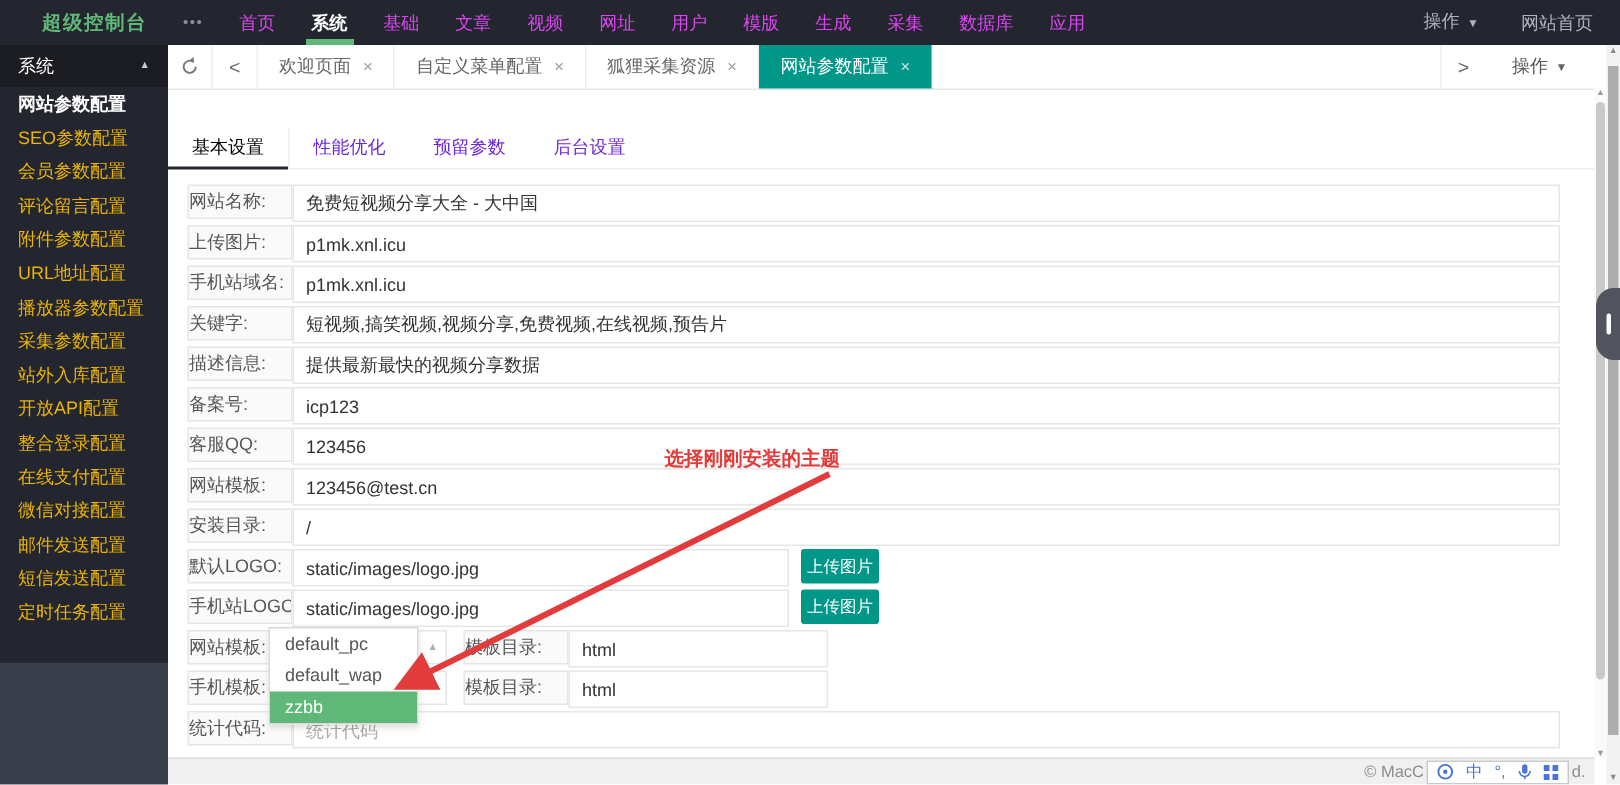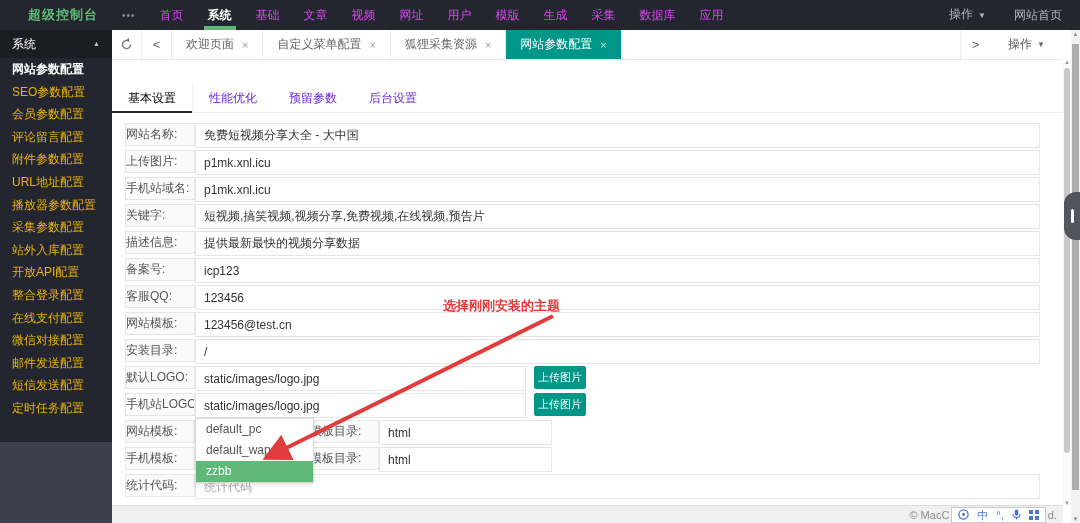--- a/index.html
+++ b/index.html
@@ -59,21 +59,21 @@
   .radio-circle { width:12px; height:12px; border:1px solid #9d9d9d; border-radius:50%; background:#fff; cursor:pointer; }
   .radio-label { margin-left:7px; color:#333; font-weight:bold; }
   .fhint { margin-left:34px; color:#9a9a9a; line-height:23px; white-space:nowrap; overflow:hidden; }
 
   
   .footer { position:absolute; left:0; bottom:0; width:951px; height:18px; background:#F0F0F0; border-top:1px solid #DCDCDC; display:flex; align-items:center; justify-content:flex-end; padding-right:6px; color:#8d8d8d; font-size:11px; }
   .ime-bar { display:flex; align-items:center; background:#fff; border:1px solid #c9c9c9; height:16px; padding:0 6px; margin:0 2px; gap:8px; }
   .ime-bar .ime-ic { color:#4a74d8; font-size:11px; line-height:14px; display:flex; align-items:center; cursor:pointer; }
 
   
-  .dd-panel { position:absolute; left:195px; top:418px; width:119px; background:#fff; border:1px solid #D9D9D9; box-shadow:0 2px 4px rgba(0,0,0,.12); z-index:40; }
+  .dd-panel { position:absolute; left:179px; top:418px; width:100px; background:#fff; border:1px solid #D9D9D9; box-shadow:0 2px 4px rgba(0,0,0,.12); z-index:40; }
   .dd-item { height:21px; line-height:21px; padding-left:10px; color:#555; cursor:pointer; }
   .dd-item.selected { background:#5FB878; color:#fff; }
 
   
   .annotation-text { position:absolute; left:443px; top:297px; color:#E23B3B; font-size:13px; font-weight:bold; z-index:50; }
   .arrow-overlay { position:absolute; left:0; top:0; z-index:50; pointer-events:none; }
 
   
   .inner-scroll { position:absolute; left:1063px; top:60px; width:8px; height:445px; background:#FAFAFA; z-index:18; }
   .inner-scroll .thumb { position:absolute; left:1px; top:2px; width:6px; height:385px; background:#C9C9C9; border-radius:3px; }

